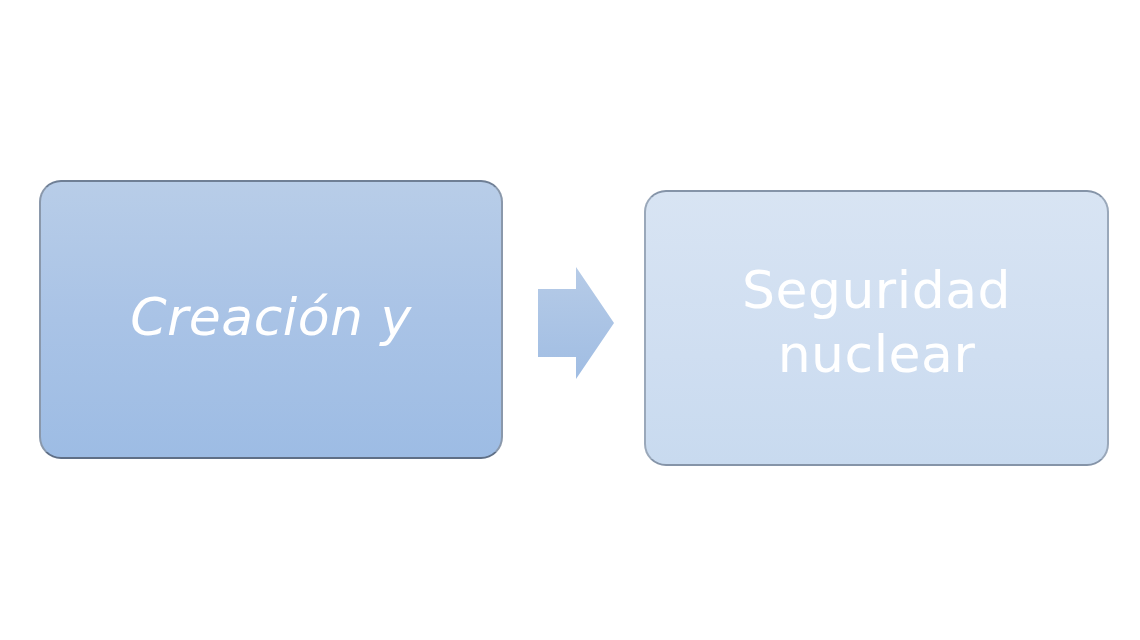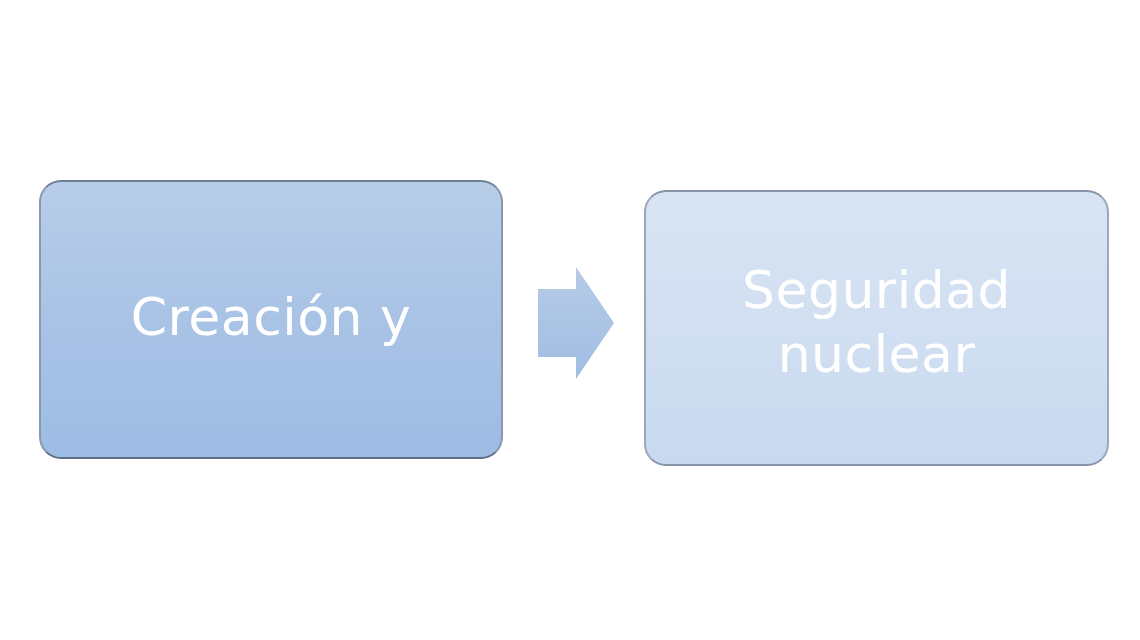--- a/index.html
+++ b/index.html
@@ -45,21 +45,21 @@
       border-color: #9aa8ba;
       border-top-color: #8594a8;
       border-bottom-color: #8594a8;
     }
     .box-text {
       font-size: 52px;
       line-height: 64px;
       letter-spacing: 0.5px;
       padding: 0 20px;
     }
-    .box-1 .box-text { margin-top: -6px; }
+    .box-1 .box-text { margin-top: -6px; font-style: italic; }
     .box-2 .box-text { margin-top: -12px; }
     .arrow {
       position: absolute;
       left: 536px;
       top: 266px;
       width: 80px;
       height: 114px;
     }
   </style>
 </head>

